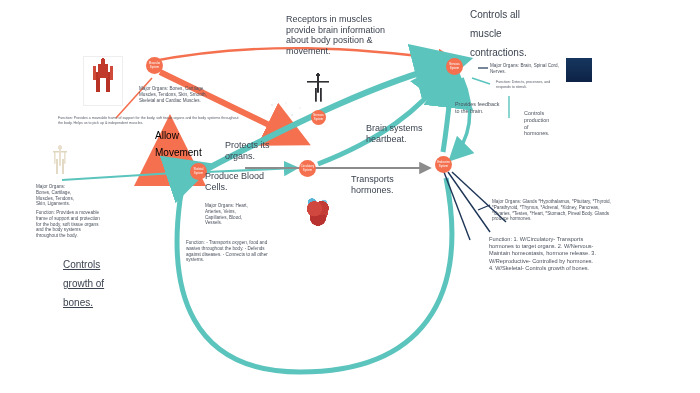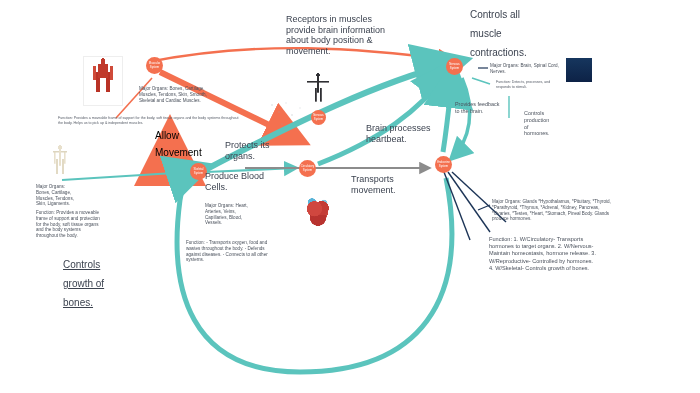--- a/index.html
+++ b/index.html
@@ -157,25 +157,25 @@
 
   <div class="txt big" style="left:155px;top:127px;width:95px;">Allow
 Movement</div>
 
   <div class="txt mid" style="left:225px;top:140px;width:70px;text-align:left;">Protects its
 organs.</div>
 
   <div class="txt mid" style="left:205px;top:171px;width:80px;">Produce Blood
 Cells.</div>
 
-  <div class="txt mid" style="left:366px;top:123px;width:80px;">Brain processes
+  <div class="txt mid" style="left:366px;top:123px;width:80px;">Brain systems
 heartbeat.</div>
 
   <div class="txt mid" style="left:351px;top:174px;width:70px;">Transports
-movement.</div>
+hormones.</div>
 
   <div class="txt sml" style="left:455px;top:101px;width:58px;font-size:5.4px;line-height:6.6px;">Provides feedback
 to the brain.</div>
 
   <div class="txt sml" style="left:524px;top:110px;width:40px;font-size:5.4px;line-height:6.8px;">Controls
 production
 of
 hormones.</div>
 
   <div class="txt hdr" style="left:63px;top:255px;width:80px;text-decoration:underline;">Controls

